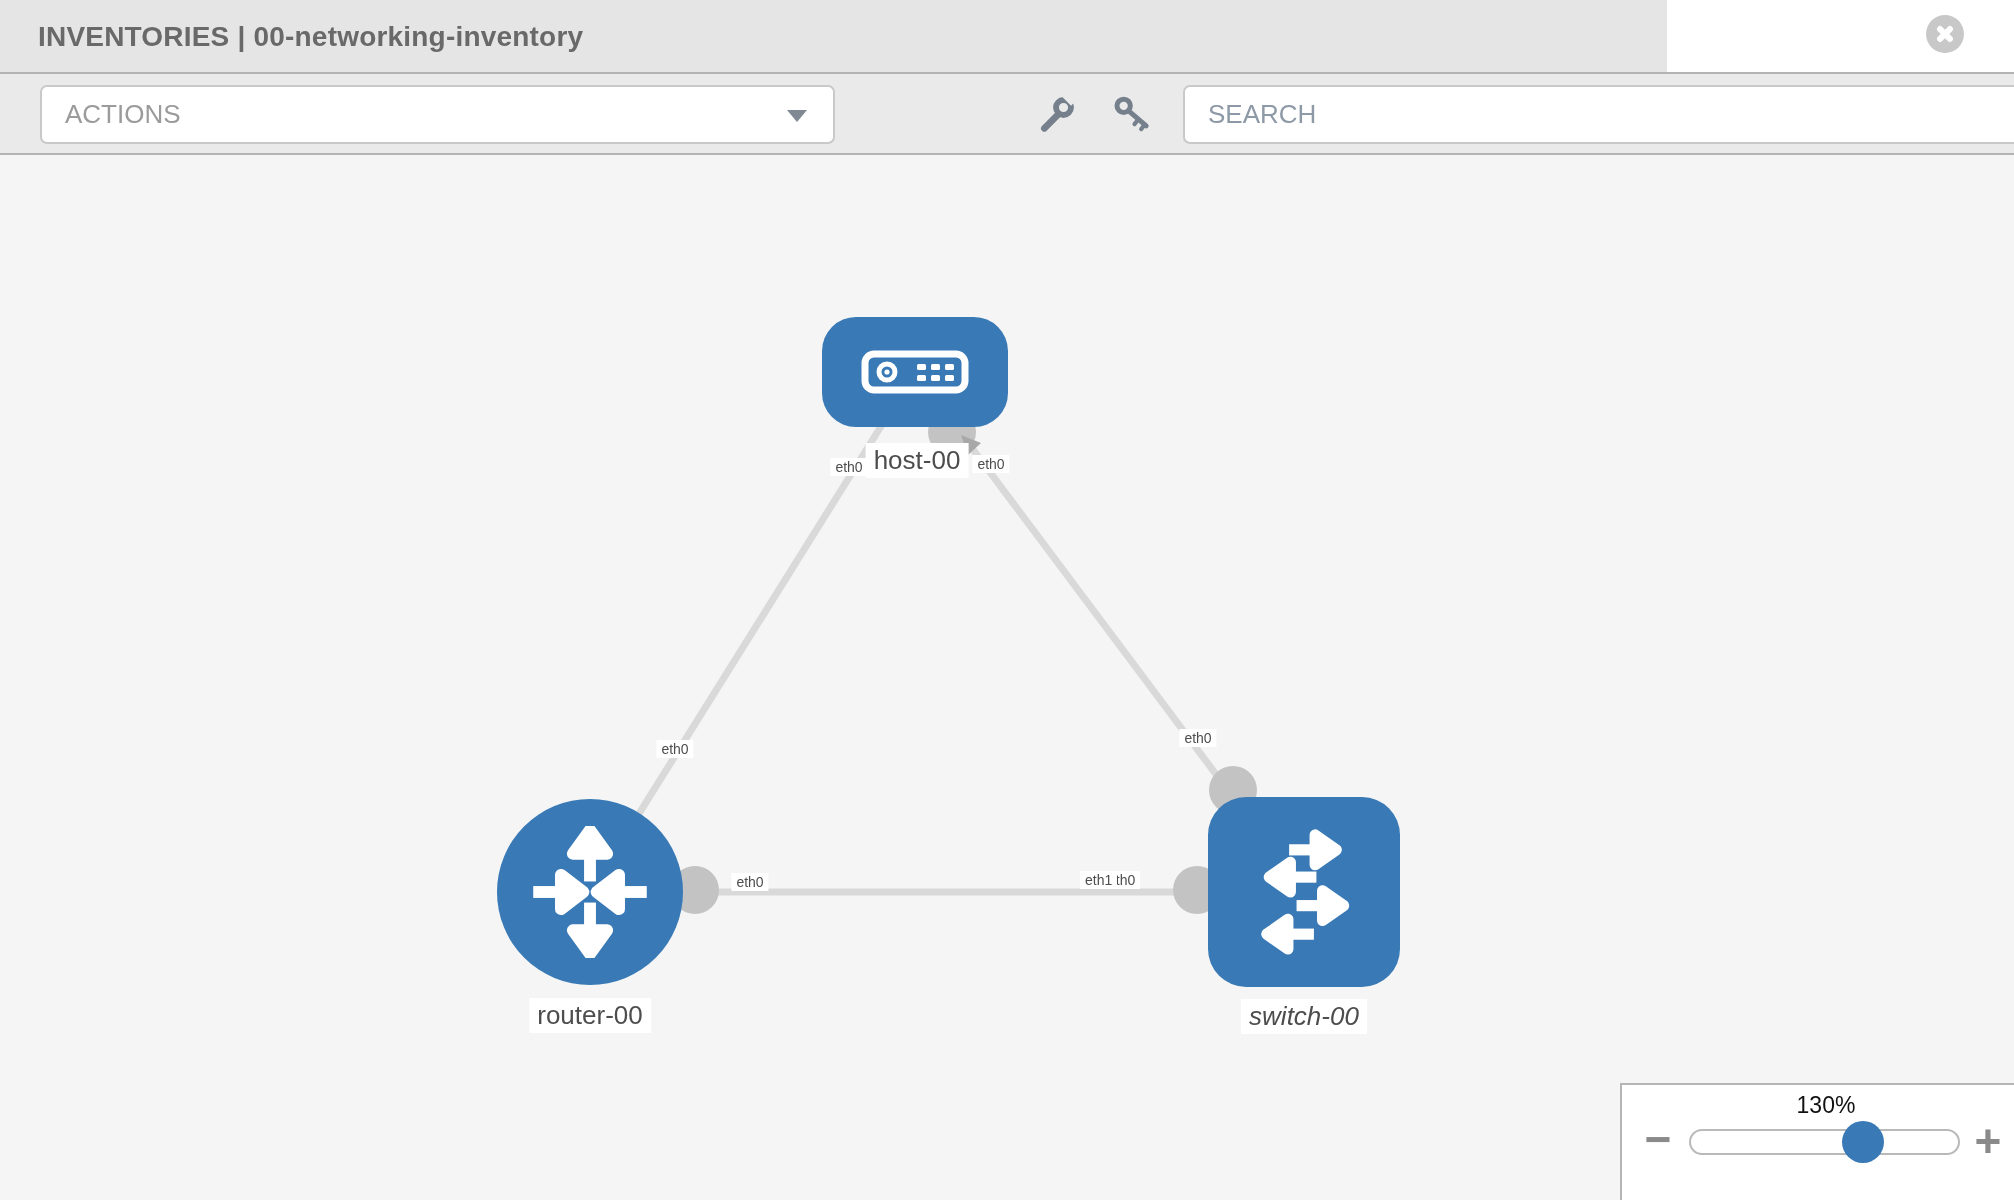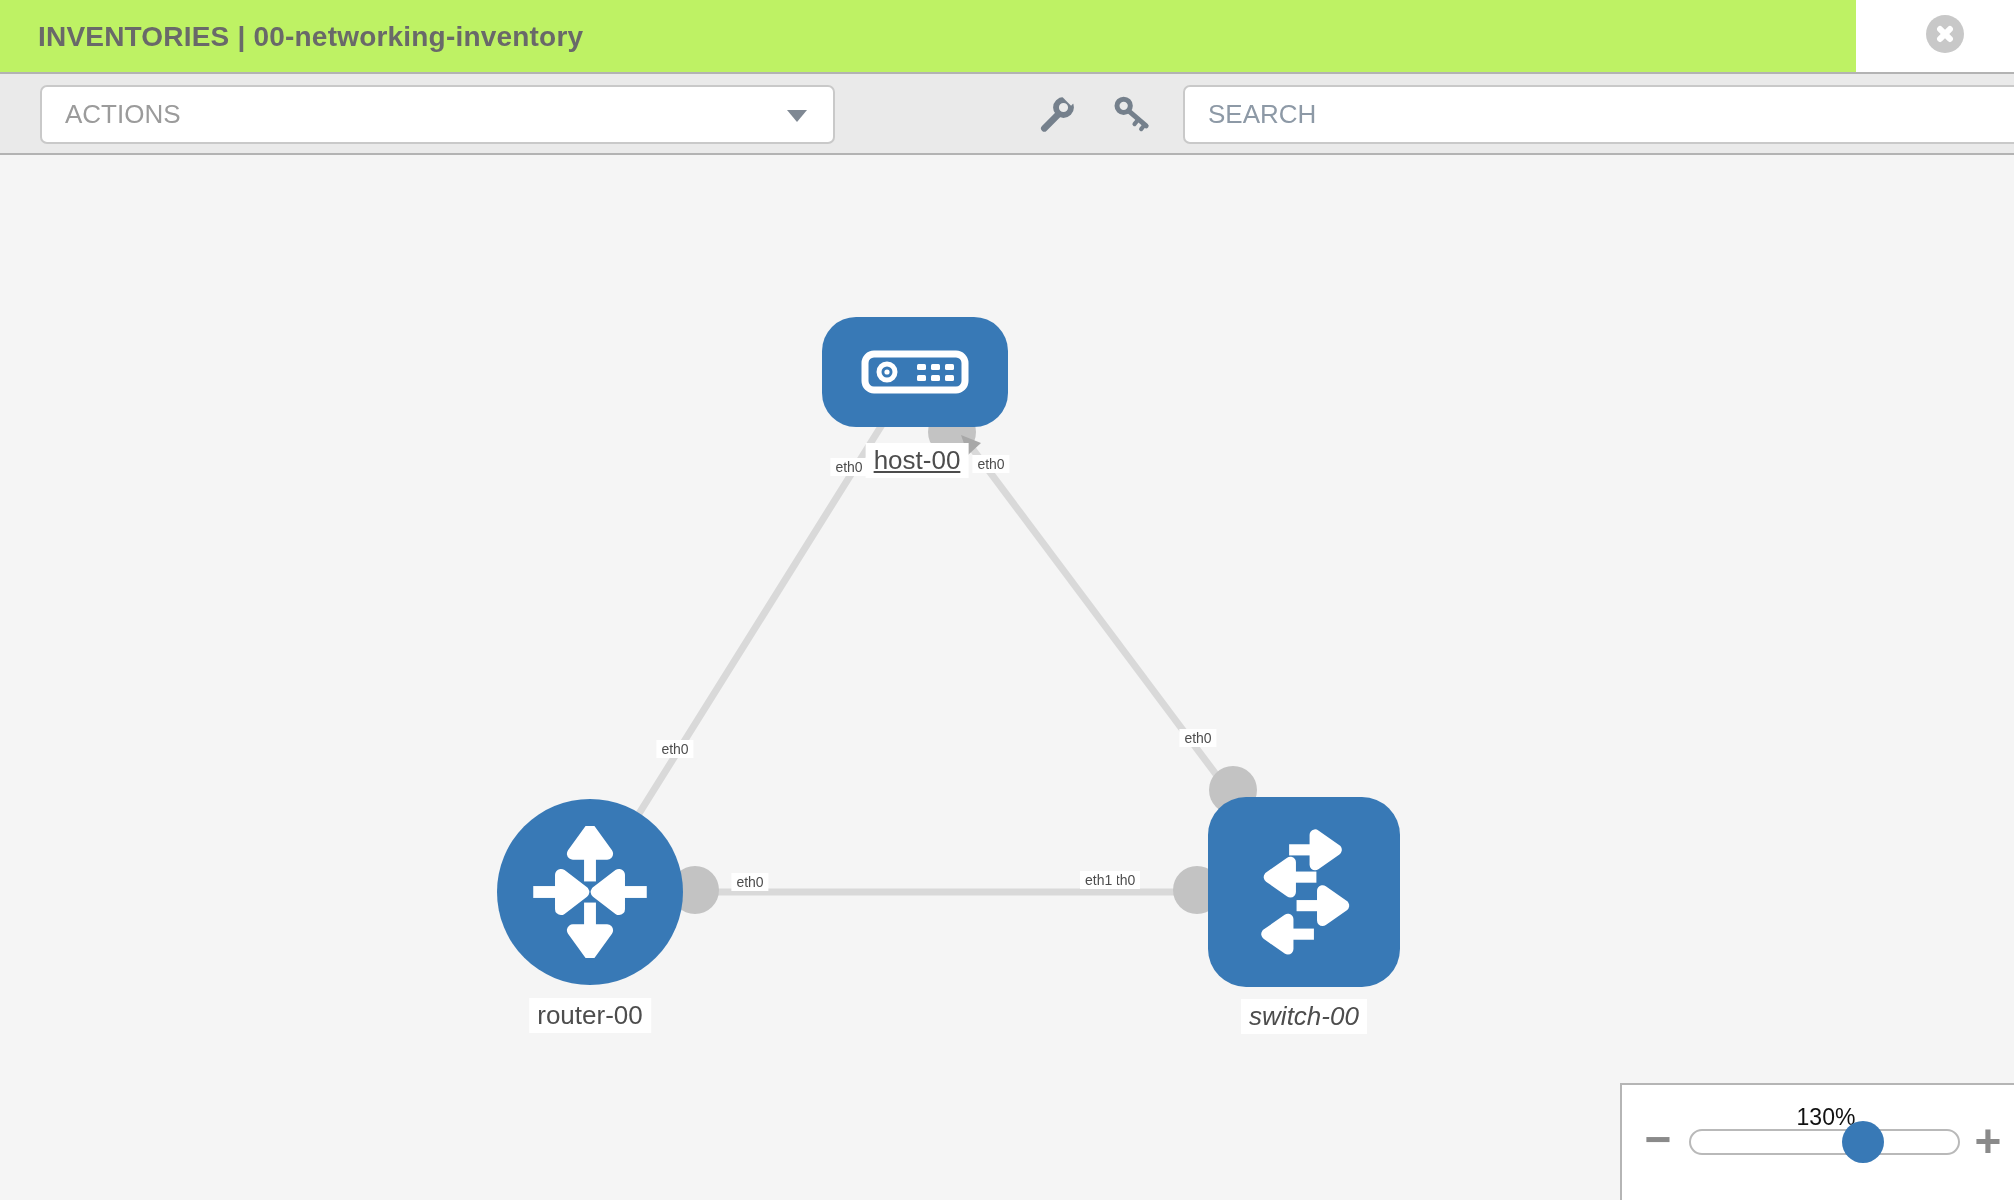--- a/index.html
+++ b/index.html
@@ -1,21 +1,21 @@
 <!DOCTYPE html>
 <html><head>
 <meta charset="utf-8">
 <style>
   * { margin: 0; padding: 0; box-sizing: border-box; }
   html, body { width: 2014px; height: 1200px; overflow: hidden; }
   body { font-family: "Liberation Sans", "DejaVu Sans", sans-serif; background: #ffffff; }
   #page { position: relative; width: 2014px; height: 1200px; }
 
   
-  .header { position: absolute; left: 0; top: 0; width: 1856px; height: 72px; background: #bef264; }
+  .header { position: absolute; left: 0; top: 0; width: 1667px; height: 72px; background: #e5e5e5; }
   .page-title { position: absolute; left: 38px; top: 0; line-height: 74px; font-size: 28px; font-weight: bold; color: #696969; letter-spacing: .2px; }
   .close-btn { position: absolute; left: 1926px; top: 15px; width: 38px; height: 38px; border-radius: 50%; background: #c8c8c8; cursor: pointer; }
   .close-btn .bar { position: absolute; left: 9px; top: 16px; width: 20px; height: 6px; background: #ffffff; border-radius: 3px; }
   .close-btn .bar.b1 { transform: rotate(45deg); }
   .close-btn .bar.b2 { transform: rotate(-45deg); }
 
   
   .toolbar { position: absolute; left: 0; top: 72px; width: 2014px; height: 83px; background: #eaeaea; border-top: 2px solid #b3b3b3; border-bottom: 2px solid #b3b3b3; }
   .dropdown { position: absolute; top: 11px; height: 59px; background: #ffffff; border: 2px solid #c9c9c9; border-radius: 7px; cursor: pointer; padding-left: 20px; }
   .dropdown .dd-label { position: absolute; left: 23px; top: 0; line-height: 55px; font-size: 26px; }
@@ -37,21 +37,21 @@
   .node-router { left: 497px;  top: 644px; width: 186px; height: 186px; border-radius: 50%; }
   .node-switch { left: 1208px; top: 642px; width: 192px; height: 190px; border-radius: 38px; }
 
   .lbl { position: absolute; background: #ffffff; color: #4d4d4d; white-space: nowrap; transform: translateX(-50%); }
   .lbl-node { font-size: 26px; padding: 2px 8px; }
   .lbl-if   { font-size: 14px; padding: 1px 5px; }
   .lbl-left { transform: none; }
 
   
   .zoom-panel { position: absolute; left: 1620px; top: 1083px; width: 396px; height: 119px; background: #ffffff; border: 2px solid #b5b5b5; }
-  .zoom-level { position: absolute; left: 69px; top: 7px; width: 270px; text-align: center; font-size: 23px; color: #111111; margin-top: 12px; }
+  .zoom-level { position: absolute; left: 69px; top: 7px; width: 270px; text-align: center; font-size: 23px; color: #111111; }
   .zoom-minus, .zoom-plus { position: absolute; width: 36px; text-align: center; font-size: 46px; font-weight: bold; color: #8a8a8a; line-height: 40px; cursor: pointer; }
   .zoom-minus { left: 18px; top: 34px; }
   .zoom-plus  { left: 348px; top: 36px; }
   .zoom-track { position: absolute; left: 67px; top: 44px; width: 271px; height: 26px; background: #ffffff; border: 2px solid #b9b9b9; border-radius: 14px; cursor: pointer; }
   .zoom-thumb { position: absolute; left: 220px; top: 36px; width: 42px; height: 42px; border-radius: 50%; background: #3879b6; cursor: pointer; }
 </style>
 </head>
 <body>
 
 <div id="page">
@@ -153,21 +153,21 @@
           <path d="M60 38 L36 38" fill="none"></path>
           <polygon points="22,38 39,26 39,50"></polygon>
           <path d="M44 61 L68 61" fill="none"></path>
           <polygon points="82,61 65,49 65,73"></polygon>
           <path d="M58 84 L34 84" fill="none"></path>
           <polygon points="20,84 37,72 37,96"></polygon>
         </g>
       </svg>
     </div>
 
-    <div class="lbl lbl-node" style="left:917px; top:288px;text-decoration:underline;">host-00</div>
+    <div class="lbl lbl-node" style="left:917px; top:288px;">host-00</div>
     <div class="lbl lbl-node" style="left:590px; top:843px;">router-00</div>
     <div class="lbl lbl-node" style="left:1304px; top:844px;font-style:italic;">switch-00</div>
 
     <div class="lbl lbl-if" style="left:849px;  top:303px;">eth0</div>
     <div class="lbl lbl-if" style="left:991px;  top:300px;">eth0</div>
     <div class="lbl lbl-if" style="left:675px;  top:585px;">eth0</div>
     <div class="lbl lbl-if" style="left:1198px; top:574px;">eth0</div>
     <div class="lbl lbl-if" style="left:750px;  top:718px;">eth0</div>
     <div class="lbl lbl-if lbl-left" style="left:1103px; top:716px;">eth0</div>
     <div class="lbl lbl-if lbl-left" style="left:1080px; top:716px;">eth1</div>

